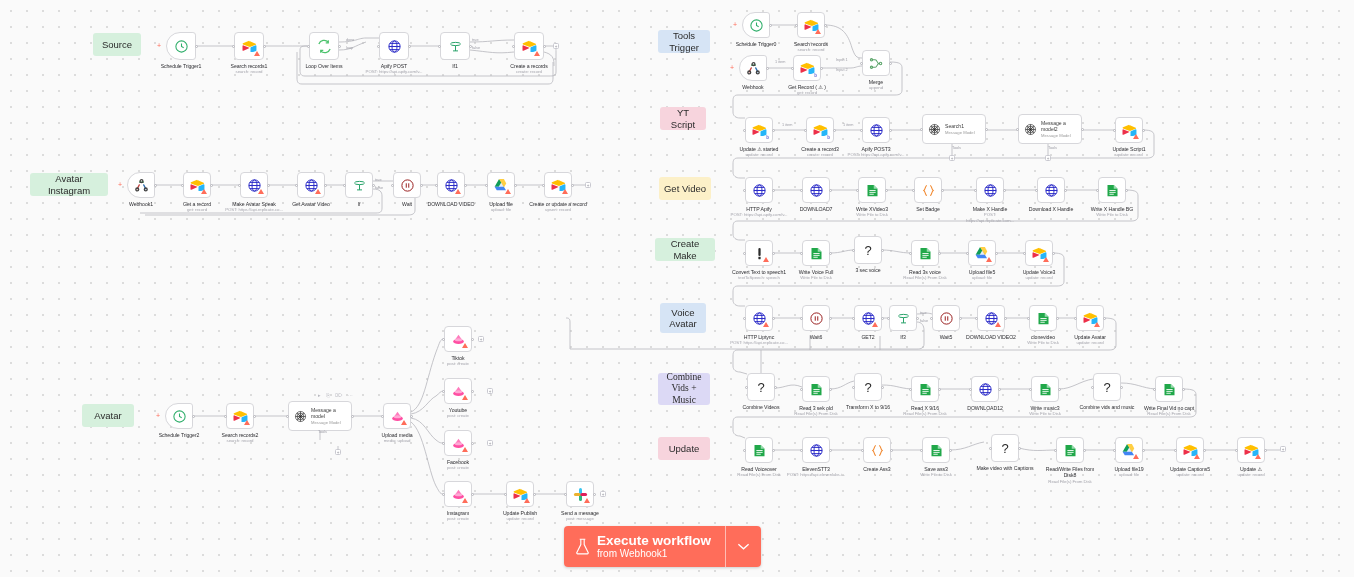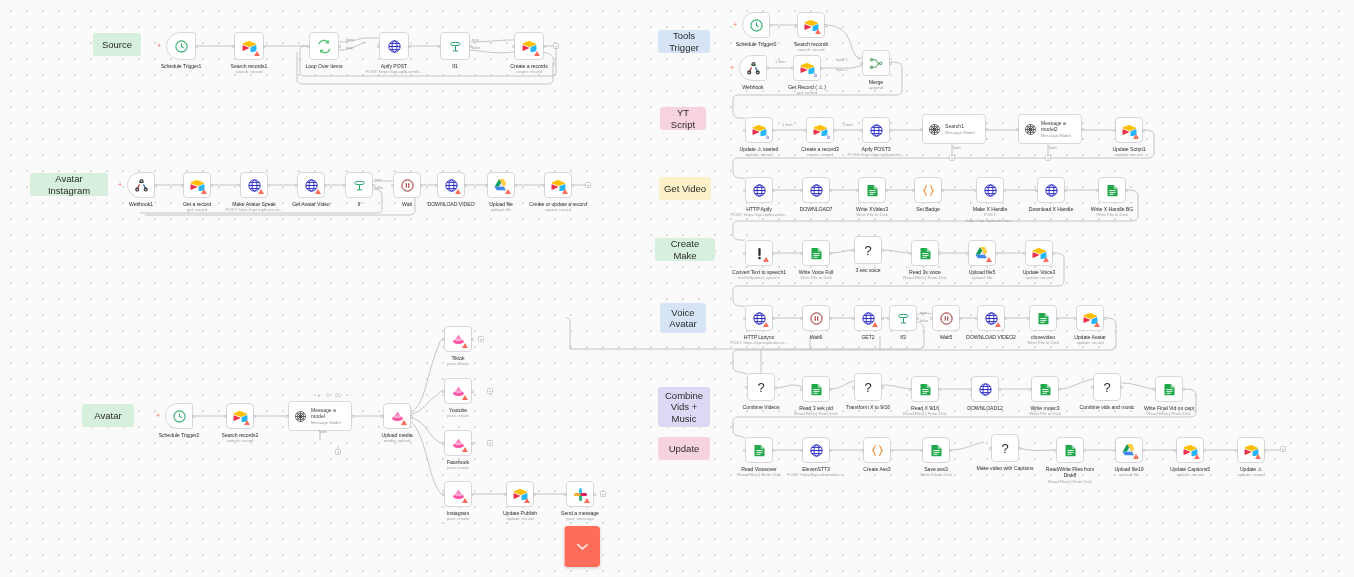--- a/index.html
+++ b/index.html
@@ -260,21 +260,21 @@
       <div class="group-label" style="left: 659px; top: 177px; width: 52px; height: 23px; background: rgb(252, 240, 200);">
         <span style="white-space: pre-line;">Get Video</span>
       </div>
       <div class="group-label" style="left: 655px; top: 238px; width: 60px; height: 23px; background: rgb(214, 240, 221);">
         <span style="white-space: pre-line;">Create Make</span>
       </div>
       <div class="group-label" style="left: 660px; top: 303px; width: 46px; height: 30px; background: rgb(214, 228, 245);">
         <span style="white-space: pre-line;">Voice
 Avatar</span>
       </div>
-      <div class="group-label" style="left: 658px; top: 387px; width: 52px; height: 40px; background: rgb(220, 217, 245);">
+      <div class="group-label" style="left: 658px; top: 373px; width: 52px; height: 32px; background: rgb(220, 217, 245); font-family: Liberation Serif, serif;">
         <span style="white-space: pre-line;">Combine
 Vids + Music</span>
       </div>
       <div class="group-label" style="left: 658px; top: 437px; width: 52px; height: 23px; background: rgb(247, 212, 221);">
         <span style="white-space: pre-line;">Update</span>
       </div>
     </div>
   <div id="nodes-layer">
       <div class="node trigger" style="left: 166px; top: 32px; width: 30px; height: 28px;">
         <svg width="15" height="15" viewBox="0 0 24 24" fill="none" stroke="#2fae6a" stroke-width="1.7">
@@ -1072,20 +1072,30 @@
       <div class="tiny-lbl" style="left: 920px; top: 311px;">true</div>
       <div class="tiny-lbl" style="left: 920px; top: 319px;">false</div>
       <div class="tiny-lbl" style="left: 318px; top: 430px;">Tools</div>
       <div class="tiny-lbl" style="left: 952px; top: 146px;">Tools</div>
       <div class="tiny-lbl" style="left: 1048px; top: 146px;">Tools</div>
     </div>
 
   <div class="tb-dots" style="left:318px; top:392px;">▸ ⎘ ⌦ ⋯</div>
 
   <div id="exec">
+    <div class="main">
+      <svg width="15" height="17" viewBox="0 0 16 18" fill="none" stroke="#fff" stroke-width="1.2">
+        <path d="M6.2 1.2 V7 L2 15.3 A1 1 0 0 0 2.9 16.8 H13.1 A1 1 0 0 0 14 15.3 L9.8 7 V1.2"></path>
+        <path d="M5 1.2 H11"></path>
+      </svg>
+      <div class="txt">
+        <div class="t1">Execute workflow</div>
+        <div class="t2">from Webhook1</div>
+      </div>
+    </div>
     <div class="caret">
       <svg width="13" height="9" viewBox="0 0 14 9" fill="none" stroke="#fff" stroke-width="1.4">
           <path d="M1.5 2 L7 7 L12.5 2"></path>
         </svg>
     </div>
   </div>
 
 </div>
 
 </body></html>

